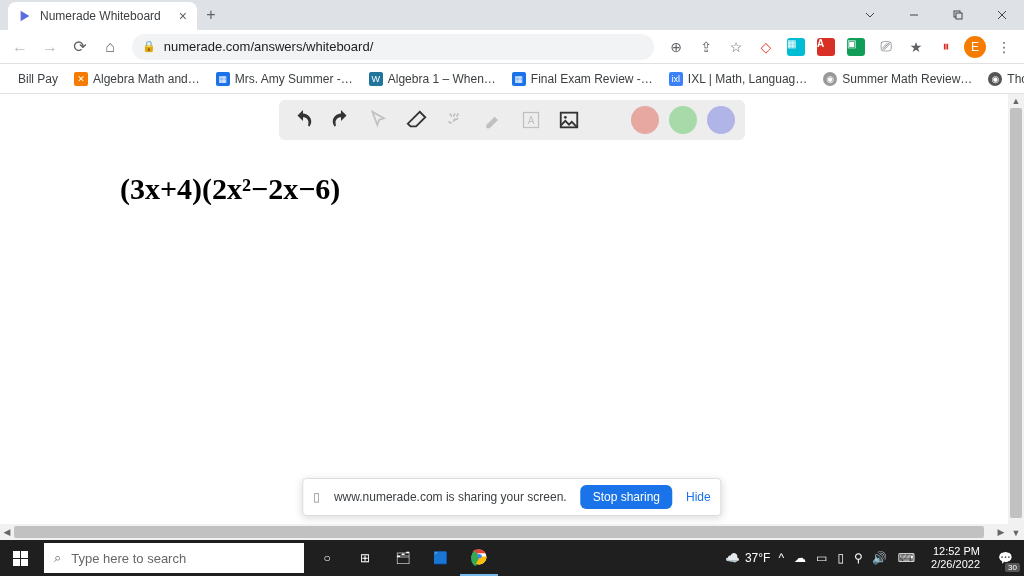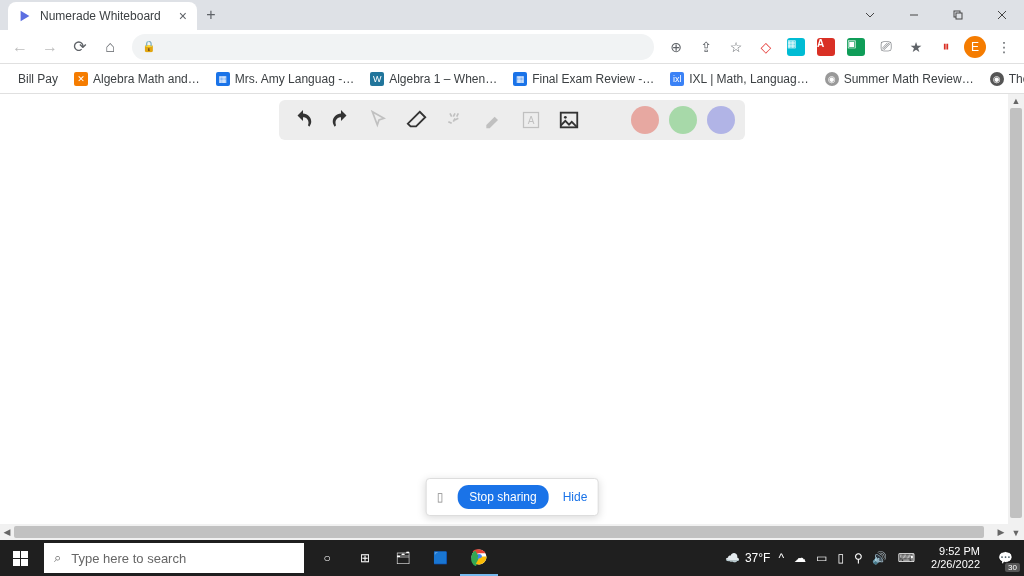--- a/index.html
+++ b/index.html
@@ -27,21 +27,21 @@
 .bookmarks{height:30px;background:#fff;display:flex;align-items:center;padding:0 12px;gap:4px;border-bottom:1px solid #e0e0e0;font-size:12px;color:#3c4043}
 .bm{display:flex;align-items:center;gap:5px;padding:4px 6px;border-radius:4px;white-space:nowrap}
 .bm .bmicon{width:14px;height:14px;border-radius:2px;display:flex;align-items:center;justify-content:center;font-size:9px;color:#fff}
 .content{position:relative;height:446px;background:#fff;overflow:hidden}
 .toolbar{position:absolute;top:6px;left:50%;transform:translateX(-50%);background:#ededed;border-radius:6px;padding:6px 10px;display:flex;align-items:center;gap:10px}
 .tbtn{width:28px;height:28px;display:flex;align-items:center;justify-content:center;color:#333}
 .tbtn.faded{color:#c0c0c0}
 .colordot{width:28px;height:28px;border-radius:50%}
 .hw{position:absolute;font-family:"Segoe Script","Comic Sans MS",cursive;font-weight:600;color:#000;white-space:nowrap}
 .sharebar{position:absolute;bottom:24px;left:50%;transform:translateX(-50%);background:#fff;border:1px solid #ddd;border-radius:4px;box-shadow:0 2px 8px rgba(0,0,0,.15);display:flex;align-items:center;padding:6px 10px;gap:14px;font-size:12px;color:#3c4043}
-.stopbtn{background:#1a73e8;color:#fff;padding:5px 12px;border-radius:11px;font-size:12px;border:none}
+.stopbtn{background:#1a73e8;color:#fff;padding:5px 12px;border-radius:6px;font-size:12px;border:none}
 .hidebtn{color:#1a73e8;font-size:12px;cursor:pointer}
 .scrollbar-v{position:absolute;right:0;top:94px;width:16px;height:446px;background:#f1f1f1}
 .scrollbar-v .thumb{position:absolute;left:2px;width:12px;height:410px;top:14px;background:#c1c1c1;border-radius:2px}
 .scrollbar-v .arr{position:absolute;left:0;width:16px;height:14px;display:flex;align-items:center;justify-content:center;color:#666;font-size:9px}
 .scrollbar-h{position:absolute;left:0;bottom:36px;width:1008px;height:16px;background:#f1f1f1}
 .scrollbar-h .thumb{position:absolute;top:2px;height:12px;width:970px;left:14px;background:#c1c1c1;border-radius:2px}
 .scrollbar-h .arr{position:absolute;top:0;height:16px;width:14px;display:flex;align-items:center;justify-content:center;color:#666;font-size:9px}
 .taskbar{position:absolute;bottom:0;left:0;right:0;height:36px;background:#1f1f1f;display:flex;align-items:center;color:#fff;font-size:12px}
 .start{width:40px;height:36px;display:flex;align-items:center;justify-content:center}
 .winlogo{width:15px;height:15px;display:grid;grid-template-columns:1fr 1fr;gap:1px}
@@ -97,20 +97,21 @@
   </div>
 </div>
 
 <div class="addrbar">
   <div class="navbtn disabled">←</div>
   <div class="navbtn disabled">→</div>
   <div class="navbtn">⟳</div>
   <div class="navbtn">⌂</div>
   <div class="urlbox">
     <span class="lock">🔒</span>
+    <span>numerade.com/answers/whiteboard/</span>
   </div>
   <div class="righticons">
     <div class="exticon" style="color:#5f6368">⊕</div>
     <div class="exticon" style="color:#5f6368">⇪</div>
     <div class="exticon" style="color:#5f6368">☆</div>
     <div class="exticon" style="color:#e53935">◇</div>
     <div class="exticon">
         <div class="ext-cyan">▦</div>
       </div>
     <div class="exticon">
@@ -132,21 +133,21 @@
 <div class="bookmarks">
   <div class="bm">
       <span>Bill Pay</span>
     </div>
   <div class="bm">
       <span class="bmicon" style="background:#f57c00">✕</span>
       <span>Algebra Math and…</span>
     </div>
   <div class="bm">
       <span class="bmicon" style="background:#1a73e8">▦</span>
-      <span>Mrs. Amy Languag -…</span>
+      <span>Mrs. Amy Summer -…</span>
     </div>
   <div class="bm">
       <span class="bmicon" style="background:#21759b">W</span>
       <span>Algebra 1 – When…</span>
     </div>
   <div class="bm">
       <span class="bmicon" style="background:#1a73e8">▦</span>
       <span>Final Exam Review -…</span>
     </div>
   <div class="bm">
@@ -208,23 +209,25 @@
           <circle cx="8" cy="9" r="1.5" fill="#333"></circle>
           <path d="M3 18l5-5 4 4 3-3 6 6" fill="none" stroke="#333" stroke-width="2"></path>
         </svg>
       </div>
     <div class="colordot" style="#000000"></div>
     <div class="colordot" style="background:#e7a8a1"></div>
     <div class="colordot" style="background:#a7d9a9"></div>
     <div class="colordot" style="background:#b1b4e6"></div>
   </div>
 
+  <div class="hw" style="top:78px;left:120px;font-size:30px">(3x+4)(2x²−2x−6)</div>
 
   <div class="sharebar">
     <span style="color:#888">▯</span>
+    <span>www.numerade.com is sharing your screen.</span>
     <button class="stopbtn">Stop sharing</button>
     <span class="hidebtn">Hide</span>
   </div>
 </div>
 
 <div class="scrollbar-v">
   <div class="arr" style="top:0">▲</div>
   <div class="thumb"></div>
   <div class="arr" style="bottom:0">▼</div>
 </div>
@@ -268,20 +271,20 @@
   <div class="tray">
     <span>^</span>
     <span>☁</span>
     <span>▭</span>
     <span>▯</span>
     <span>⚲</span>
     <span>🔊</span>
     <span>⌨</span>
   </div>
   <div class="clock">
-    <div>9:52 PM</div>
+    <div>12:52 PM</div>
     <div>2/26/2022</div>
   </div>
   <div class="notif">
     <span>💬</span>
     <span class="badge">30</span>
   </div>
 </div>
 
 </body></html>

